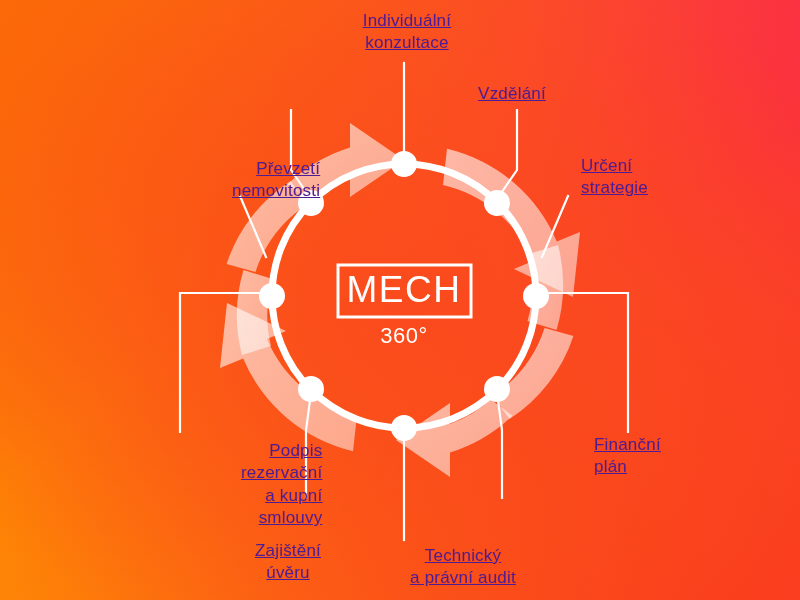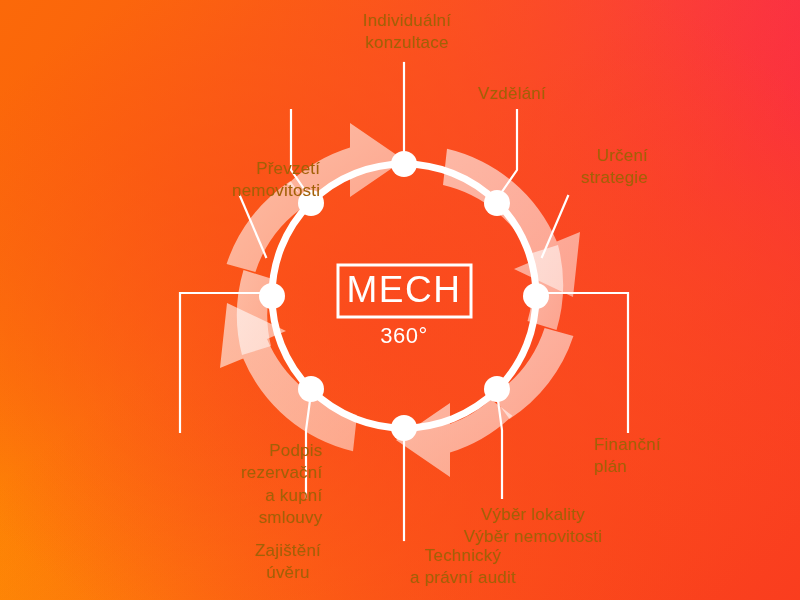--- a/index.html
+++ b/index.html
@@ -24,35 +24,36 @@
   }
   #diagram {
     position: absolute;
     inset: 0;
     width: 800px;
     height: 600px;
     display: block;
   }
   .label {
     position: absolute;
-    color: #a16207;
+    color: #4c1d95;
     font-size: 17px;
     line-height: 1.32;
     letter-spacing: 0.2px;
     white-space: pre-line;
     text-shadow: 0 0 1px rgba(200,40,20,0.18);
+    text-decoration: underline;
   }
   .lbl-center { text-align: center; transform: translateX(-50%); }
 
   
   #label-individualni { left: 407px; top: 10px;  }
   #label-nalezeni     { left: 294px; top: 42px;  }
   #label-vzdelani     { left: 512px; top: 83px;  }
   #label-prevzeti     { left: 232px; top: 158px; text-align: right; transform: none; }
-  #label-urceni       { left: 581px; top: 145px; text-align: right; transform: none; }
+  #label-urceni       { left: 581px; top: 155px; text-align: left; transform: none; }
   #label-podpis       { left: 241px; top: 440px; text-align: right; transform: none; }
   #label-financni     { left: 594px; top: 434px; text-align: left; transform: none; }
   #label-zajisteni    { left: 288px; top: 496px; margin-top: 44px; }
   #label-vyber        { left: 533px; top: 504px; }
   #label-technicky    { left: 417px; top: 545px; margin-left: 46px; }
 </style>
 </head>
 <body>
 
 <div id="stage">
@@ -217,19 +218,17 @@
 plán</div>
 
   <div class="label" id="label-podpis">Podpis
 rezervační
 a kupní
 smlouvy</div>
 
   <div class="label lbl-center" id="label-zajisteni">Zajištění
 úvěru</div>
 
-  <div class="label lbl-center" id="label-vyber">Výběr lokality
-Výběr nemovitosti</div>
 
   <div class="label lbl-center" id="label-technicky">Technický
 a právní audit</div>
 
 </div>
 
 </body></html>

